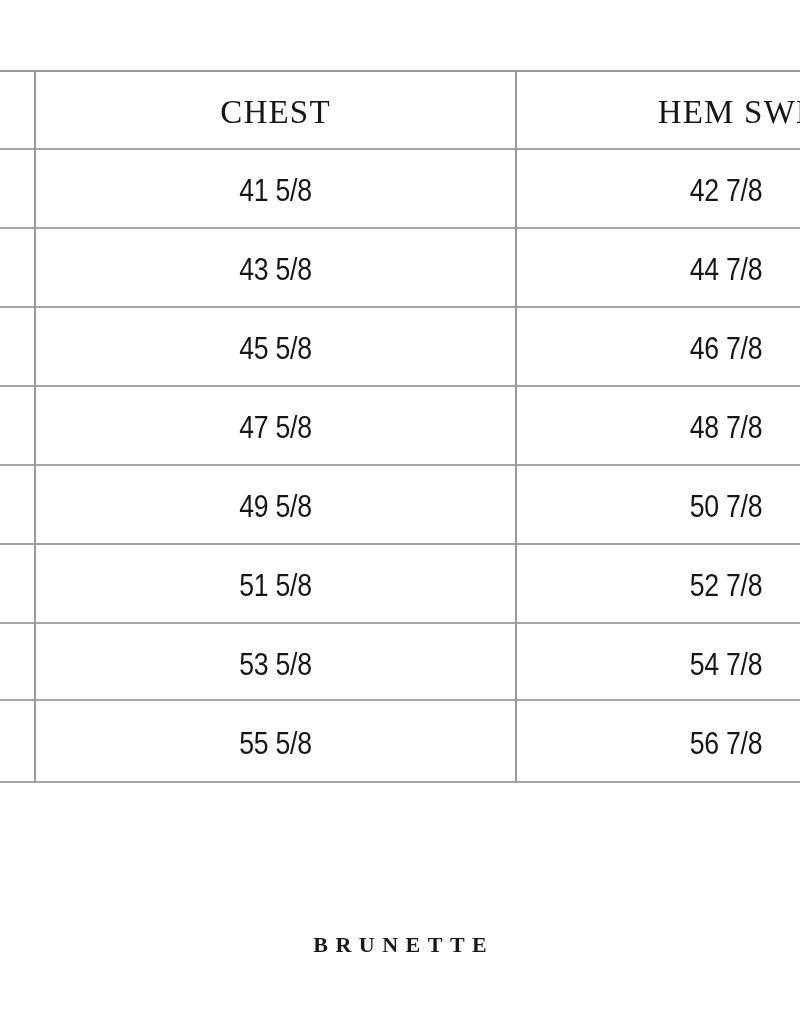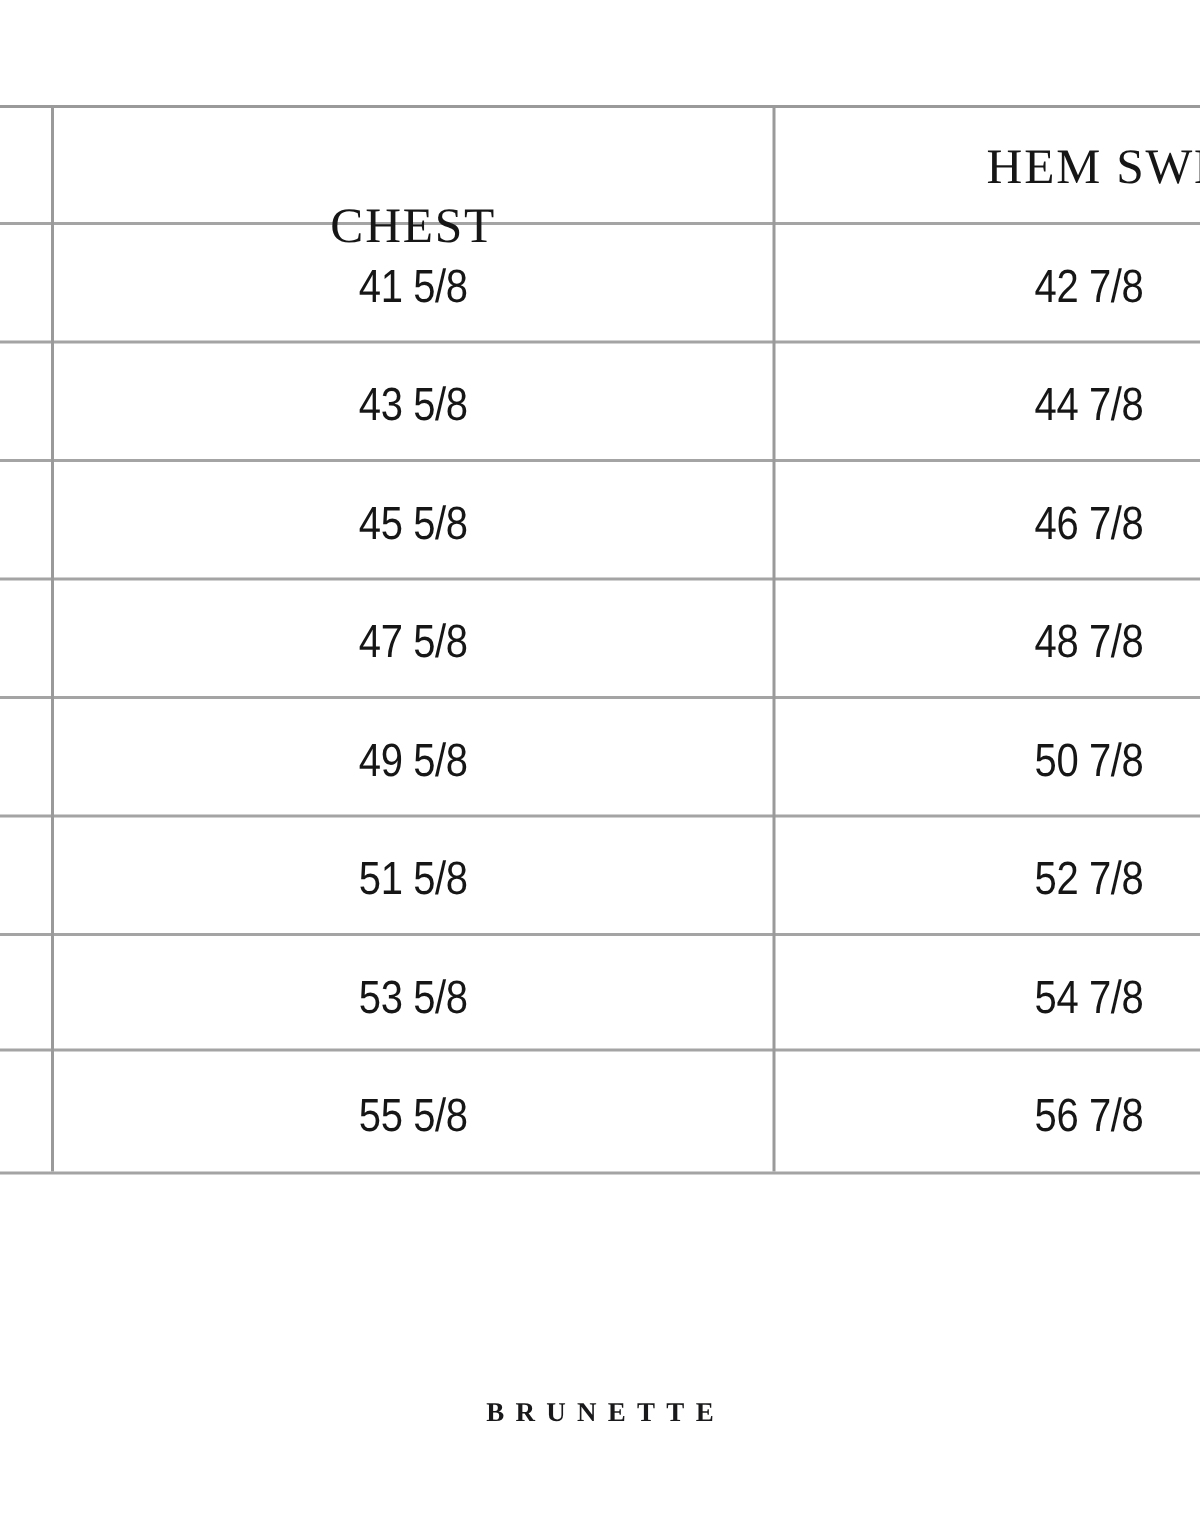--- a/index.html
+++ b/index.html
@@ -58,42 +58,42 @@
 
   .cell {
     font-family: "Liberation Sans", sans-serif;
     font-size: 31px;
     font-weight: 400;
     letter-spacing: -0.3px;
     transform: scaleX(0.86);
   }
 
   
-  #head-chest { left: 36px;  top: 24px; width: 479px; margin-top: 39px; }
+  #head-chest { left: 36px;  top: 24px; width: 479px; }
   #head-hem   { left: 518px; top: 24px; width: 480px; text-align: center; }
 
   
   .cell.col-chest { left: 36px;  width: 479px; }
   .cell.col-hem   { left: 518px; width: 416px; }
 
   
   #brand-logo {
     position: absolute;
     left: 0;
     top: 930px;
     width: 800px;
     text-align: center;
     font-family: "Liberation Serif", "DejaVu Serif", serif;
     color: #19191b;
     font-weight: 700;
     line-height: 1.33;
   }
   #brand-logo .logo-line {
     display: block;
-    font-size: 18px;
+    font-size: 22px;
     letter-spacing: 7.5px;
     text-indent: 7.5px;
   }
 </style>
 </head>
 <body>
 
 <div id="size-chart">
 
   <div class="grid-line-h" style="top:0px;"></div>

